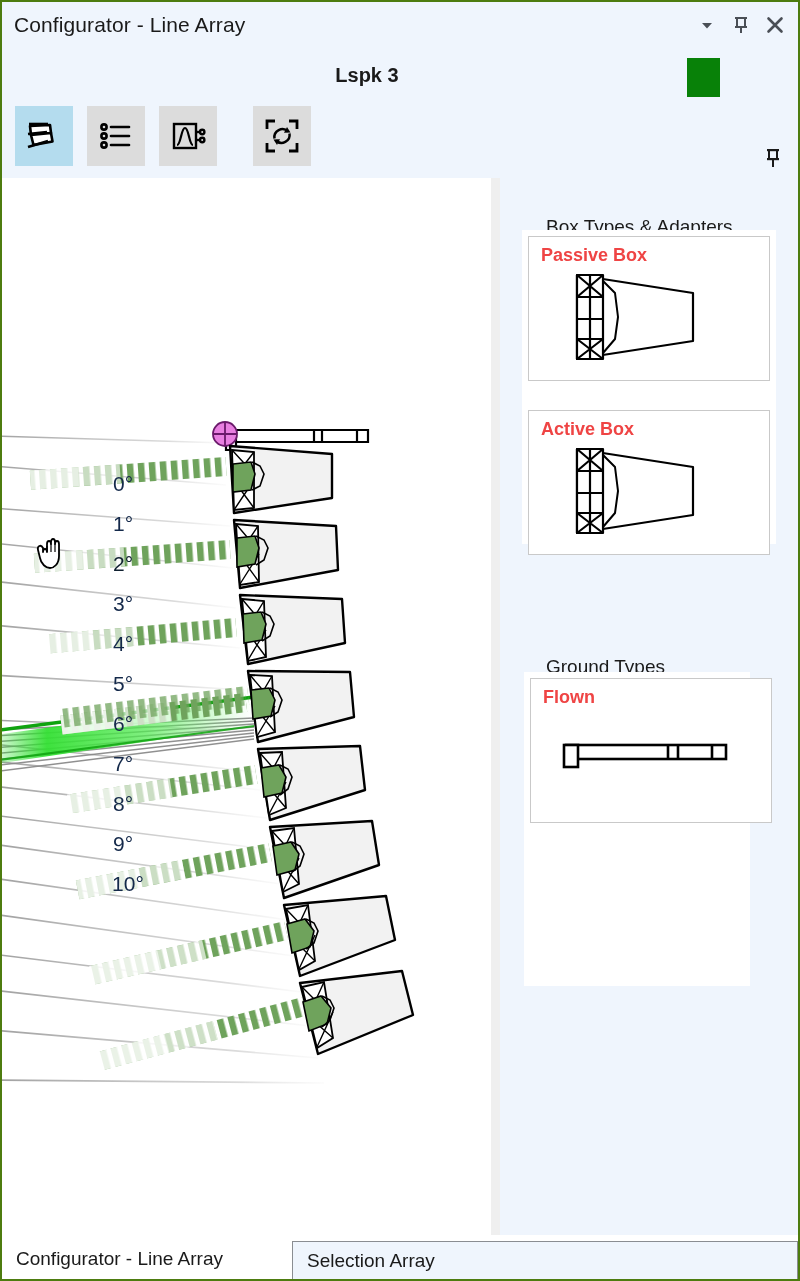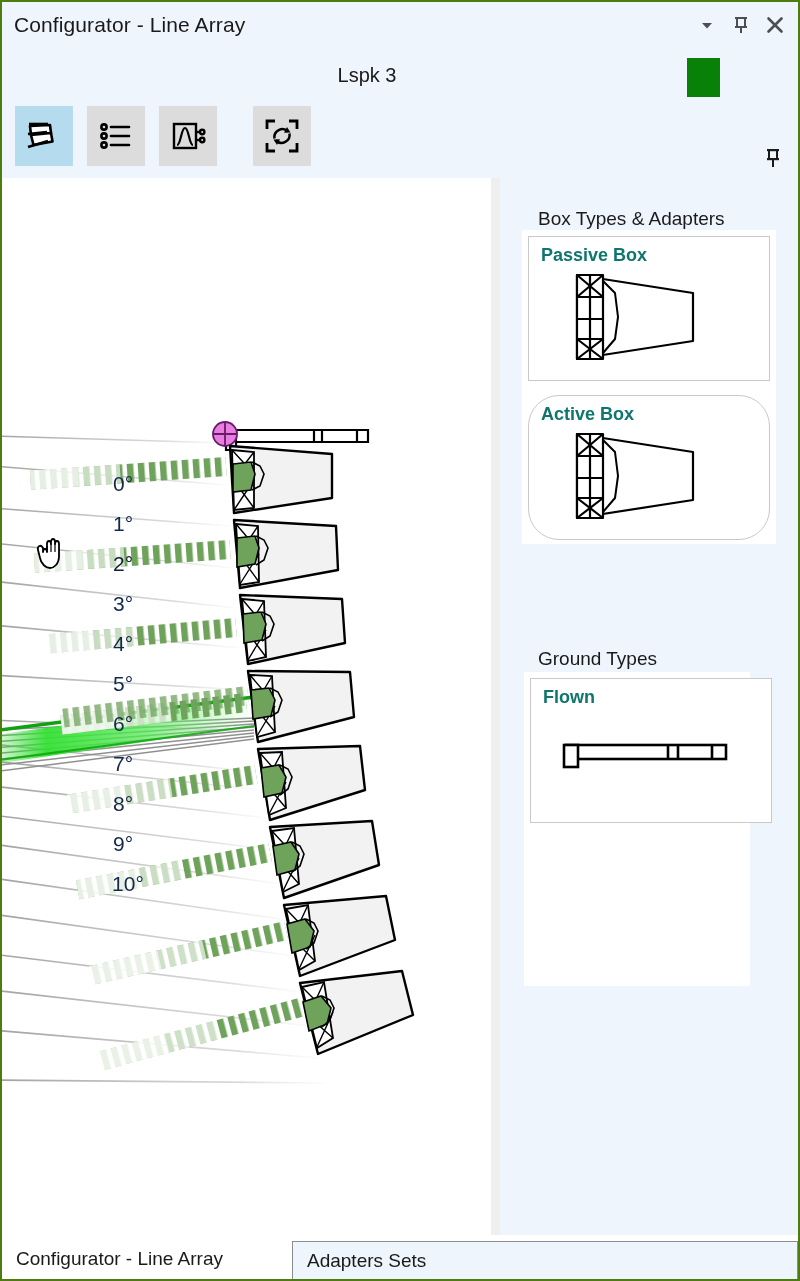--- a/index.html
+++ b/index.html
@@ -44,20 +44,21 @@
     display: flex; align-items: center; justify-content: center;
     color: #4a4f56;
   }
   .tb-btn svg { display: block; }
 
   
   .subheader {
     position: absolute; left: 0; top: 46px;
     width: 732px; height: 54px;
     background: #eff5fd;
+    font-weight: bold;
   }
   .subheader-title {
     position: absolute; left: 0; top: 0;
     width: 730px; height: 54px;
     display: flex; align-items: center; justify-content: center;
     font-size: 20px; color: #1a1a1a;
   }
   .color-swatch {
     position: absolute;
     right: 14px; top: 10px;
@@ -108,49 +109,49 @@
     left: 498px; top: 176px;
     width: 298px; height: 1057px;
     background: #eff5fd;
     overflow: hidden;
   }
 
   
   .panel-section-title {
     font-size: 19px;
     color: #1a1a1a;
-    margin: 8px;
+    margin: 16px;
     font-weight: normal;
   }
   .sec-box-title { position: absolute; left: 30px; top: 22px; }
   .sec-frame-title { position: absolute; left: 30px; top: 462px; }
 
   .card-group {
     position: absolute;
     background: #ffffff;
   }
   .cg-box   { left: 22px; top: 52px;  width: 254px; height: 314px; }
   .cg-frame { left: 24px; top: 494px; width: 226px; height: 314px; }
 
   .card {
     position: absolute;
     left: 6px;
     width: 242px;
     border: 1px solid #c9c9c9;
     background: #ffffff;
   }
   .card-a { top: 6px;   height: 145px; }
-  .card-b { top: 165px; height: 145px; border-radius: 31px; }
+  .card-b { top: 180px; height: 145px; }
 
   .card-label {
     position: absolute;
     left: 12px; top: 8px;
     font-size: 18px;
     font-weight: bold;
-    color: #0f766e;
+    color: #ef4444;
     white-space: nowrap;
   }
   .card-art {
     position: absolute;
     left: 0; top: 30px;
     width: 242px; height: 112px;
   }
   .card-art svg { display: block; margin: 0 auto; }
 
   
@@ -565,16 +566,16 @@
             </g>
           </svg>
         </div>
       </div>
 
     </div>
   </div>
 
   <div class="tabbar">
     <div class="tab tab-active">Configurator - Line Array</div>
-    <div class="tab tab-inactive">Adapters Sets</div>
+    <div class="tab tab-inactive">Selection Array</div>
   </div>
 
 </div>
 
 </body></html>

